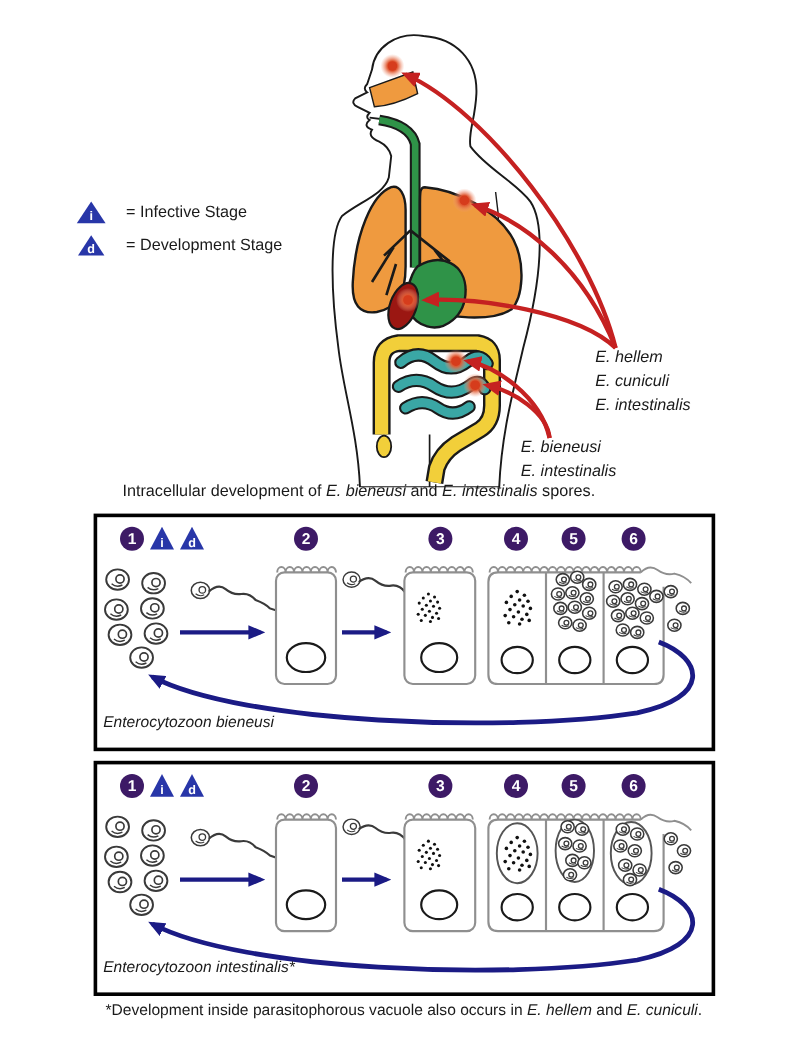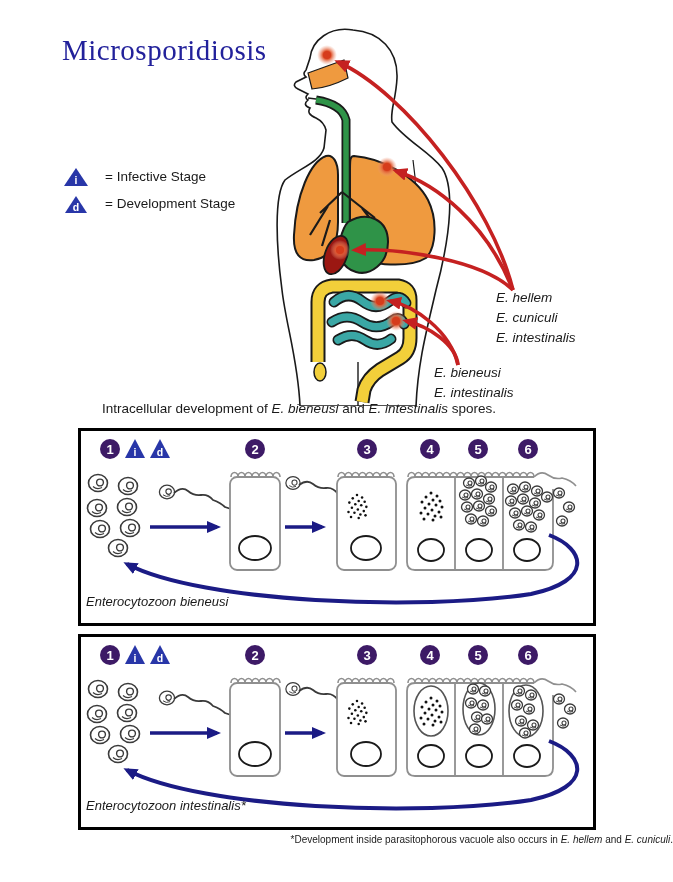--- a/index.html
+++ b/index.html
@@ -12,21 +12,21 @@
   .legend-row .lbl{font-size:13.5px;margin-left:16px;}
   .species{position:absolute;font-size:13.5px;font-style:italic;line-height:20px;}
   .species.upper{left:496px;top:288px;}
   .species.lower{left:434px;top:363px;}
   .caption{position:absolute;left:0;top:401px;width:598px;text-align:center;font-size:13.5px;}
   .it{font-style:italic;}
   .panel{position:absolute;left:78px;width:512px;border:3px solid #000;background:#fff;}
   .panel.p1{top:428px;height:192px;}
   .panel.p2{top:634px;height:190px;}
   .panel-label{position:absolute;left:5px;bottom:14px;font-size:13px;font-style:italic;background:transparent;}
-  .footnote{position:absolute;left:0;top:834px;width:673px;text-align:right;font-size:10px;}
+  .footnote{position:absolute;left:0;top:834px;width:673px;text-align:center;font-size:13px;}
   svg text.stageno{font-family:"Liberation Sans",sans-serif;font-size:13px;font-weight:bold;fill:#fff;}
   svg text.trlet{font-family:"Liberation Sans",sans-serif;font-size:10.5px;font-weight:bold;fill:#fff;}
 </style>
 </head>
 <body>
 
 <div class="page">
 
   <svg width="0" height="0" style="position:absolute" aria-hidden="true">
     <defs>
@@ -175,21 +175,20 @@
         <polygon points="69,27 89,27 79,8" fill="#2836a8"></polygon>
         <circle cx="174" cy="18" r="10" fill="#3d1a66"></circle>
         <circle cx="286" cy="18" r="10" fill="#3d1a66"></circle>
         <circle cx="349" cy="18" r="10" fill="#3d1a66"></circle>
         <circle cx="397" cy="18" r="10" fill="#3d1a66"></circle>
         <circle cx="447" cy="18" r="10" fill="#3d1a66"></circle>
       </g>
     </defs>
   </svg>
 
-  <div class="title">Microsporidiosis</div>
 
   <div class="legend">
     <div class="legend-row">
       <svg width="26" height="22">
         <polygon points="13,2 25,20 1,20" fill="#2836a8"></polygon>
         <text class="trlet" x="13" y="17.5" text-anchor="middle">i</text>
       </svg>
       <span class="lbl">= Infective Stage</span>
     </div>
     <div class="legend-row">

